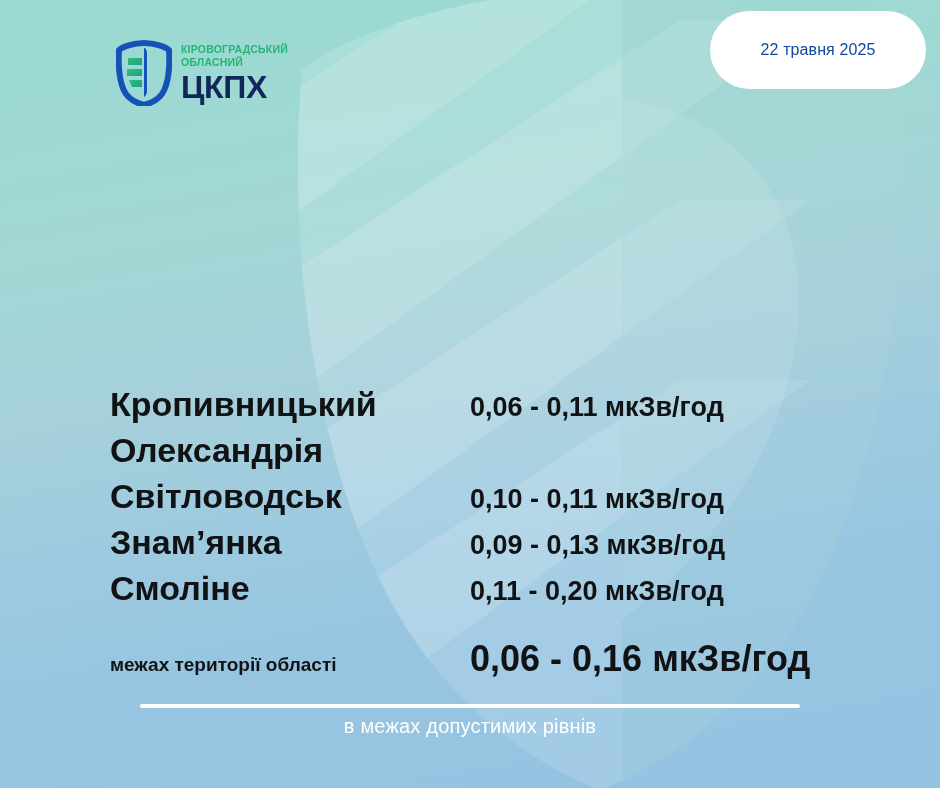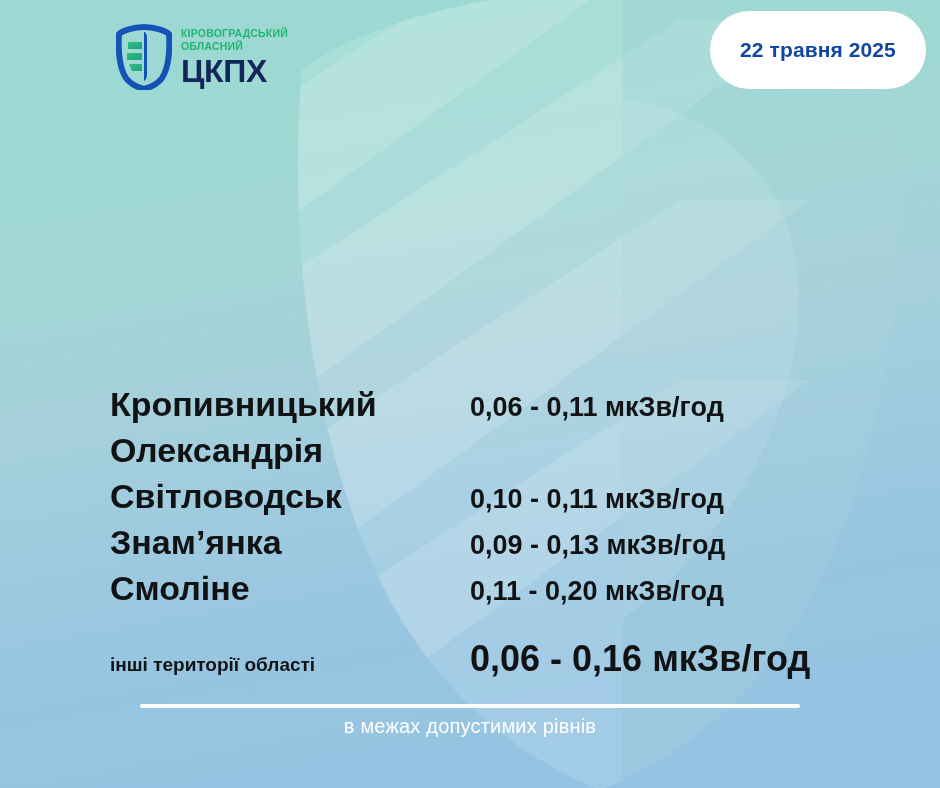--- a/index.html
+++ b/index.html
@@ -36,21 +36,21 @@
     width: 700px;
     height: 830px;
     opacity: 0.55;
     pointer-events: none;
   }
 
   
   .logo {
     position: absolute;
     left: 116px;
-    top: 24px;
+    top: 40px;
     display: flex;
     align-items: center;
     gap: 9px;
   }
   .logo-mark { width: 56px; height: 66px; display: block; }
   .logo-words { display: flex; flex-direction: column; line-height: 1; }
   .logo-sub {
     font-size: 10.5px;
     font-weight: bold;
     letter-spacing: 0.2px;
@@ -73,22 +73,22 @@
     top: 11px;
     width: 216px;
     height: 78px;
     background: #ffffff;
     border-radius: 39px;
     display: flex;
     align-items: center;
     justify-content: center;
   }
   .date-badge-text {
-    font-size: 21px;
-    font-weight: bold;
+    font-size: 16px;
+    font-weight: normal;
     color: #11479e;
     letter-spacing: 0.1px;
   }
 
   
   .headline {
     position: absolute;
     left: 0;
     top: 126px;
     width: 940px;
@@ -260,21 +260,21 @@
       <div class="label">Знам’янка</div>
       <div class="value">0,09 - 0,13 мкЗв/год</div>
     </div>
 
     <div class="row">
       <div class="label">Смоліне</div>
       <div class="value">0,11 - 0,20 мкЗв/год</div>
     </div>
 
     <div class="row-other">
-      <div class="label">інші території області</div>
+      <div class="label">межах території області</div>
       <div class="value">0,06 - 0,16 мкЗв/год</div>
     </div>
 
   </div>
 
   <div class="divider"></div>
   <div class="footnote">в межах допустимих рівнів</div>
 
 </div>
 

